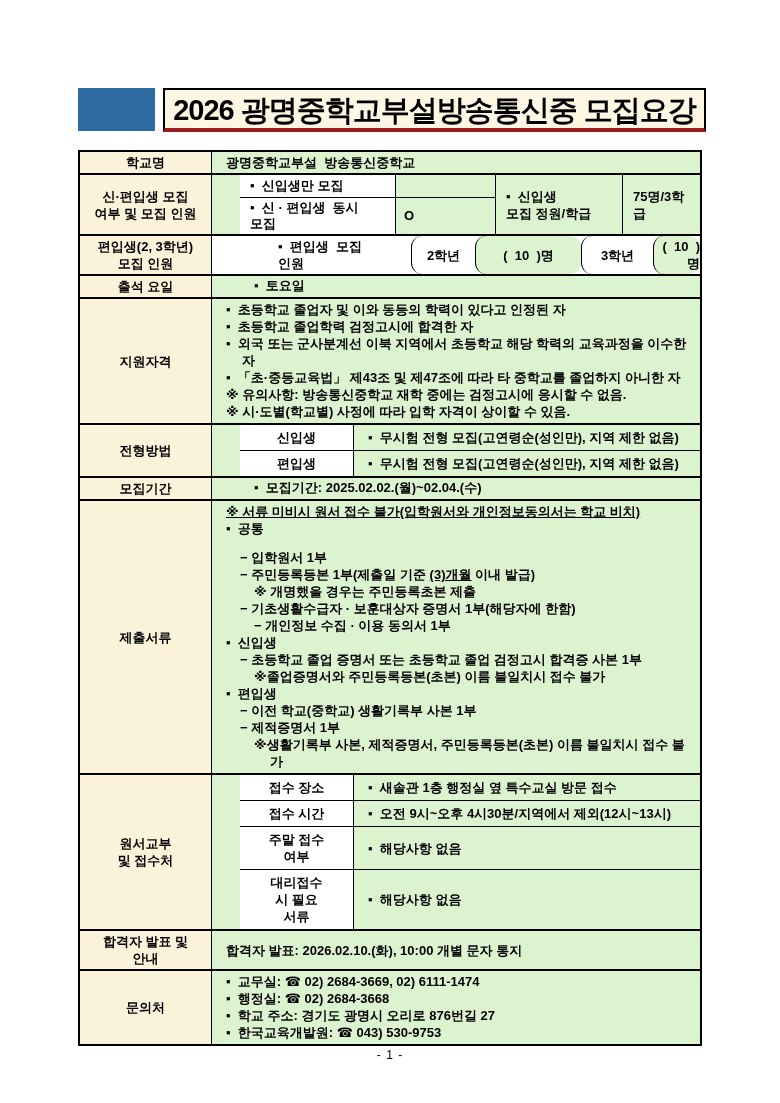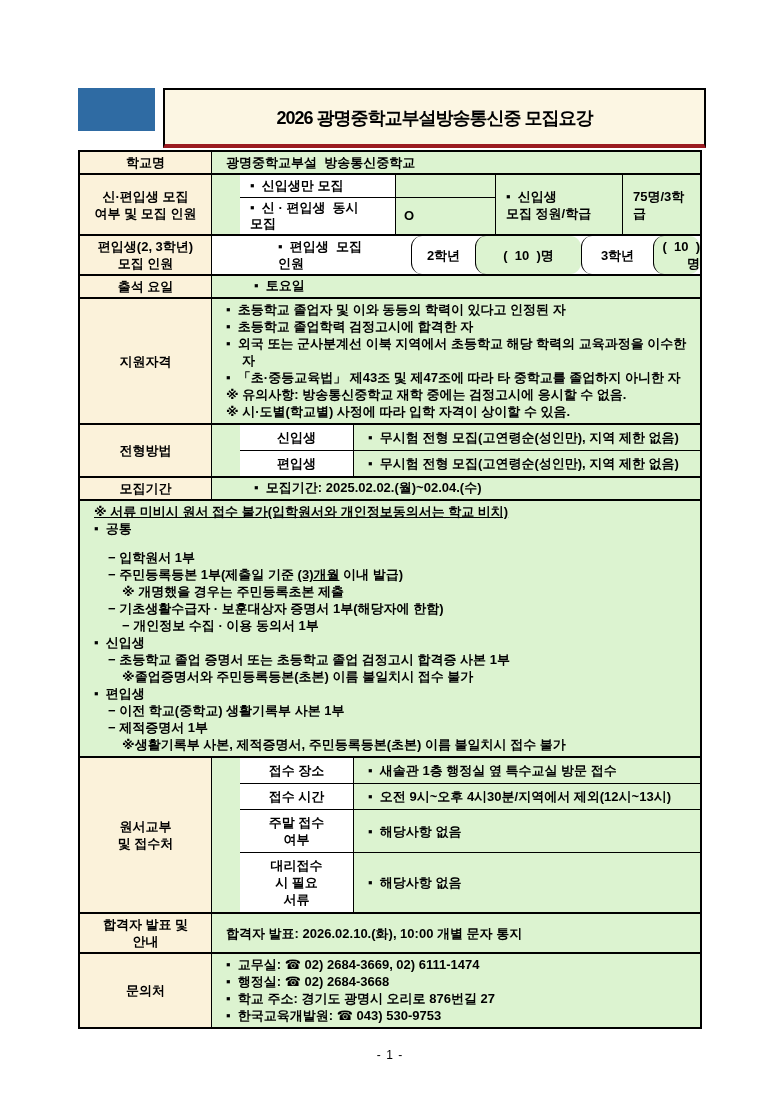--- a/index.html
+++ b/index.html
@@ -13,21 +13,21 @@
 
   
   .title-area { position:absolute; top:88px; left:78px; width:628px; }
   .accent-bar { position:absolute; left:0; top:0; width:77px; height:43px; background:var(--accent_blue,#2F6BA3); }
   .title-box {
     margin-left:85px; background:var(--title_bg,#FCF6E3);
     border:2px solid var(--border_color,#000);
     border-bottom:4px solid var(--underline_red,#9B1B20);
     text-align:center; padding:5px 2px 3px;
   }
-  .title-box h1 { margin:8px; font-size:18px; line-height:30px; letter-spacing:-1px; }
+  .title-box h1 { margin:0; font-size:29px; line-height:30px; letter-spacing:-1px; }
 
   
   .table { position:absolute; top:150px; left:78px; width:624px; border:2px solid var(--border_color,#000); background:#fff; }
   .trow { display:flex; align-items:stretch; }
   .trow + .trow { border-top:2px solid var(--border_color,#000); }
   .hcell {
     flex:0 0 132px; background:var(--header_bg,#FBF2DA);
     border-right:1px solid var(--border_color,#000);
     display:flex; align-items:center; justify-content:center;
     text-align:center; white-space:pre-wrap; font-size:13px; padding:2px; line-height:17px;
@@ -180,20 +180,21 @@
     </div>
 
     <div class="trow row-period">
       <div class="hcell">모집기간</div>
       <div class="content">
         <div class="line">▪  모집기간: 2025.02.02.(월)~02.04.(수)</div>
       </div>
     </div>
 
     <div class="trow">
+      <div class="hcell">제출서류</div>
       <div class="content list">
 
           <div class="line u-line"><span>※ 서류 미비시 원서 접수 불가(입학원서와 개인정보동의서는 학교 비치)</span><span class="u"></span><span></span></div>
 
           <div class="line"><span>▪  공통</span><span class="u"></span><span></span></div>
 
           <div class="line" style="padding-left: 44px; margin-top: 12px;"><span>− 입학원서 1부</span><span class="u"></span><span></span></div>
 
           <div class="line" style="padding-left: 44px;"><span>− 주민등록등본 1부(제출일 기준 </span><span class="u">(3)개월</span><span> 이내 발급)</span></div>
 

